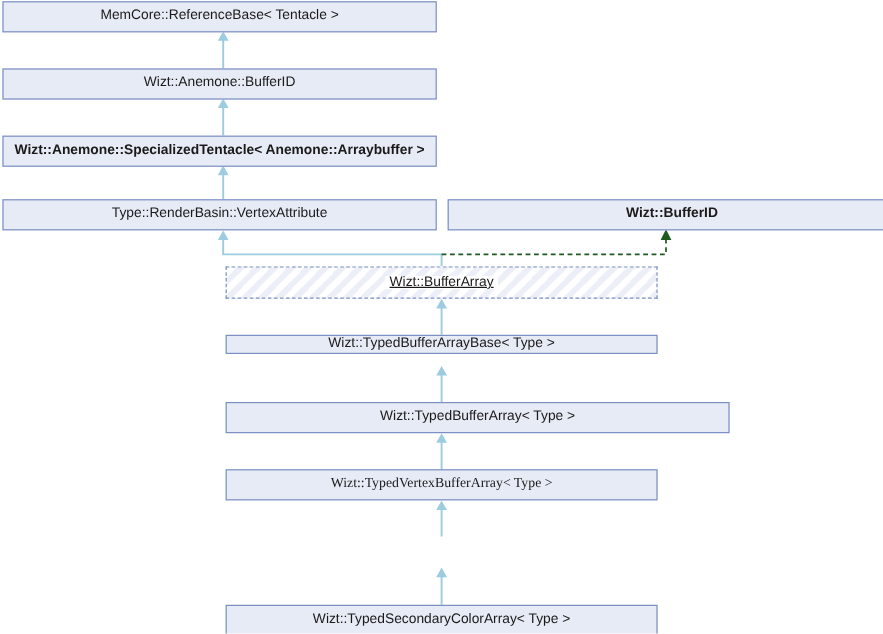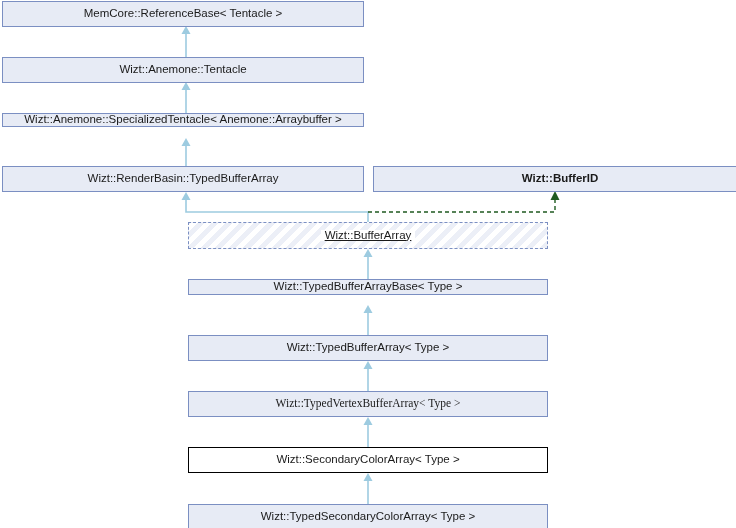--- a/index.html
+++ b/index.html
@@ -119,52 +119,49 @@
       <line x1="368" y1="504" x2="368" y2="480" stroke="#9dcbe0" stroke-width="1.6"></line>
       <polygon points="368,473 363.5,481 372.5,481" fill="#9dcbe0"></polygon>
     </g>
   </svg>
 
   <div class="node filled" style="left:2px; top:1px; width:362px; height:26px;">
     <span class="node-label">MemCore::ReferenceBase&lt; Tentacle &gt;</span>
   </div>
 
   <div class="node filled" style="left:2px; top:57px; width:362px; height:26px;">
-    <span class="node-label">Wizt::Anemone::Tentacle</span>
+    <span class="node-label">Wizt::Anemone::BufferID</span>
   </div>
 
-  <div class="node filled" style="left:2px; top:113px; width:362px; height:14px;">
+  <div class="node filled" style="left:2px; top:113px; width:362px; height:26px;font-weight:bold;">
     <span class="node-label">Wizt::Anemone::SpecializedTentacle&lt; Anemone::Arraybuffer &gt;</span>
   </div>
 
   <div class="node filled" style="left:2px; top:166px; width:362px; height:26px;">
-    <span class="node-label">Wizt::RenderBasin::TypedBufferArray</span>
+    <span class="node-label">Type::RenderBasin::VertexAttribute</span>
   </div>
 
   <div class="node filled" style="left:373px; top:166px; width:374px; height:26px;font-weight:bold;">
     <span class="node-label">Wizt::BufferID</span>
   </div>
 
   <div class="node abstract" style="left:188px; top:222px; width:360px; height:27px;text-decoration:underline;">
     <span class="node-label" style="background:#ffffff;">Wizt::BufferArray</span>
   </div>
 
   <div class="node filled" style="left:188px; top:279px; width:360px; height:16px;">
     <span class="node-label">Wizt::TypedBufferArrayBase&lt; Type &gt;</span>
   </div>
 
-  <div class="node filled" style="left:188px; top:335px; width:360px; height:26px;">
+  <div class="node filled" style="left:188px; top:335px; width:420px; height:26px;">
     <span class="node-label">Wizt::TypedBufferArray&lt; Type &gt;</span>
   </div>
 
   <div class="node filled" style="left:188px; top:391px; width:360px; height:26px;font-family:Liberation Serif, serif;">
     <span class="node-label">Wizt::TypedVertexBufferArray&lt; Type &gt;</span>
   </div>
 
-  <div class="node current" style="left:188px; top:447px; width:360px; height:26px;">
-    <span class="node-label">Wizt::SecondaryColorArray&lt; Type &gt;</span>
-  </div>
 
   <div class="node filled" style="left:188px; top:504px; width:360px; height:26px;">
     <span class="node-label">Wizt::TypedSecondaryColorArray&lt; Type &gt;</span>
   </div>
 
 </div>
 
 </body></html>

